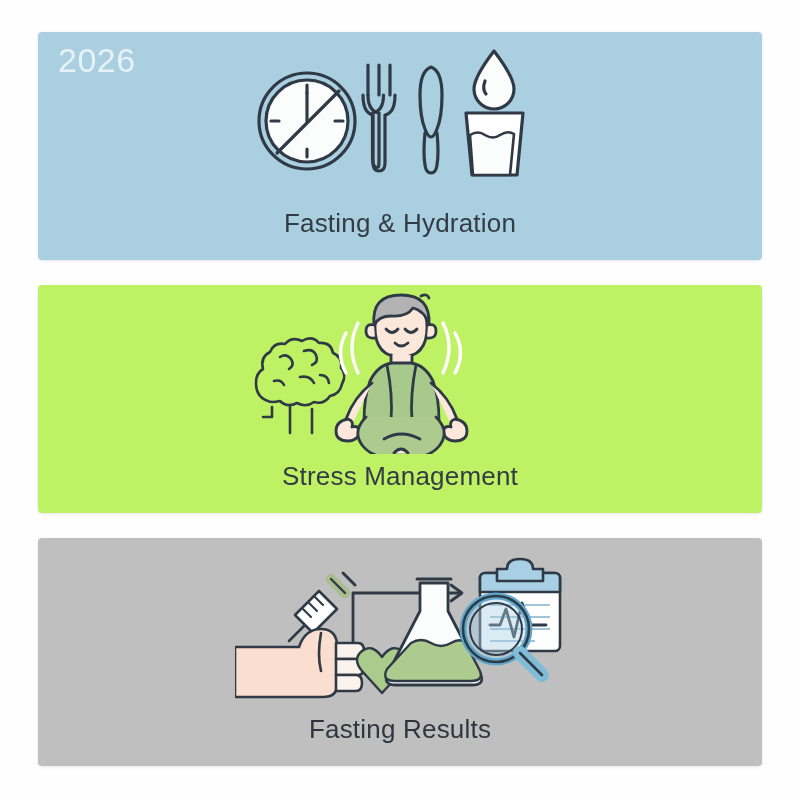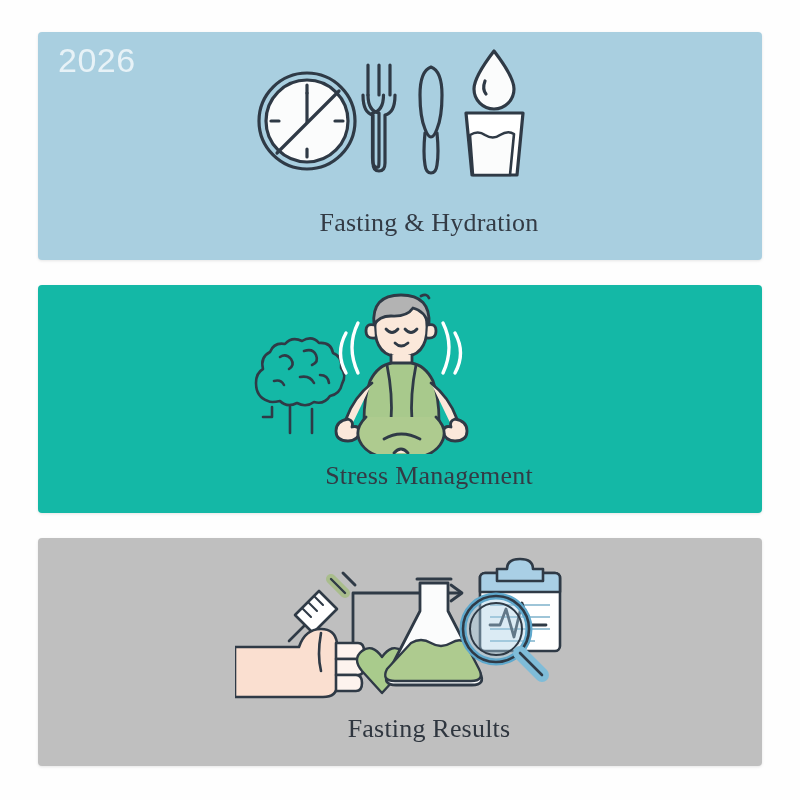--- a/index.html
+++ b/index.html
@@ -34,21 +34,21 @@
   .card {
     position: relative;
     width: 724px;
     height: 228px;
     border-radius: 4px;
     box-sizing: border-box;
     overflow: hidden;
     box-shadow: 0 1px 3px rgba(0,0,0,0.10);
   }
   .card-blue { background: #a9cfe0; }
-  .card-green { background: #14b8a6; }
+  .card-green { background: #bef264; }
   .card-gray { background: #bfbfbf; }
 
   .year-badge {
     position: absolute;
     left: 20px;
     top: 10px;
     font-size: 34px;
     font-weight: 400;
     color: rgba(255,255,255,0.72);
     letter-spacing: 0.5px;
@@ -66,24 +66,23 @@
     justify-content: center;
   }
   .card-label {
     position: absolute;
     left: 0;
     width: 100%;
     bottom: 24px;
     text-align: center;
     font-size: 26px;
     color: #333b45;
-    font-family: Liberation Serif, serif;
+    font-family: Liberation Sans, sans-serif;
     letter-spacing: 0.2px;
     line-height: 1;
-    padding-left: 29px;
   }
   .card-gray .card-label { color: #2f363f; }
   svg { display: block; }
 </style>
 </head>
 <body>
 
 <div class="page">
   <div class="cards">
 

